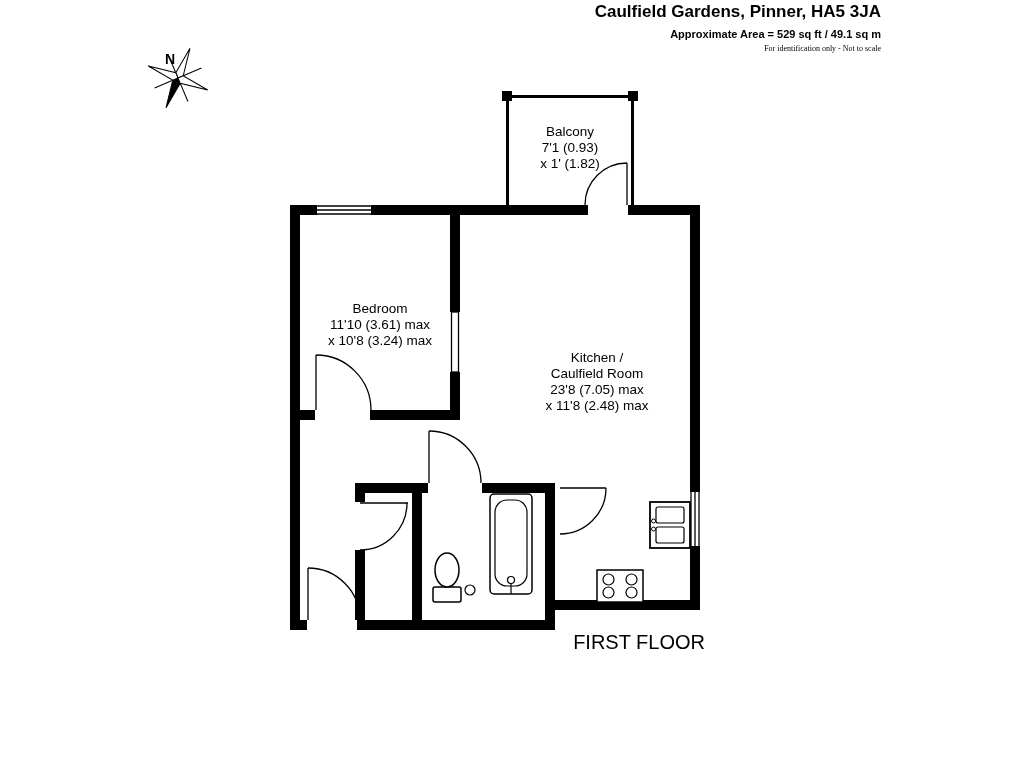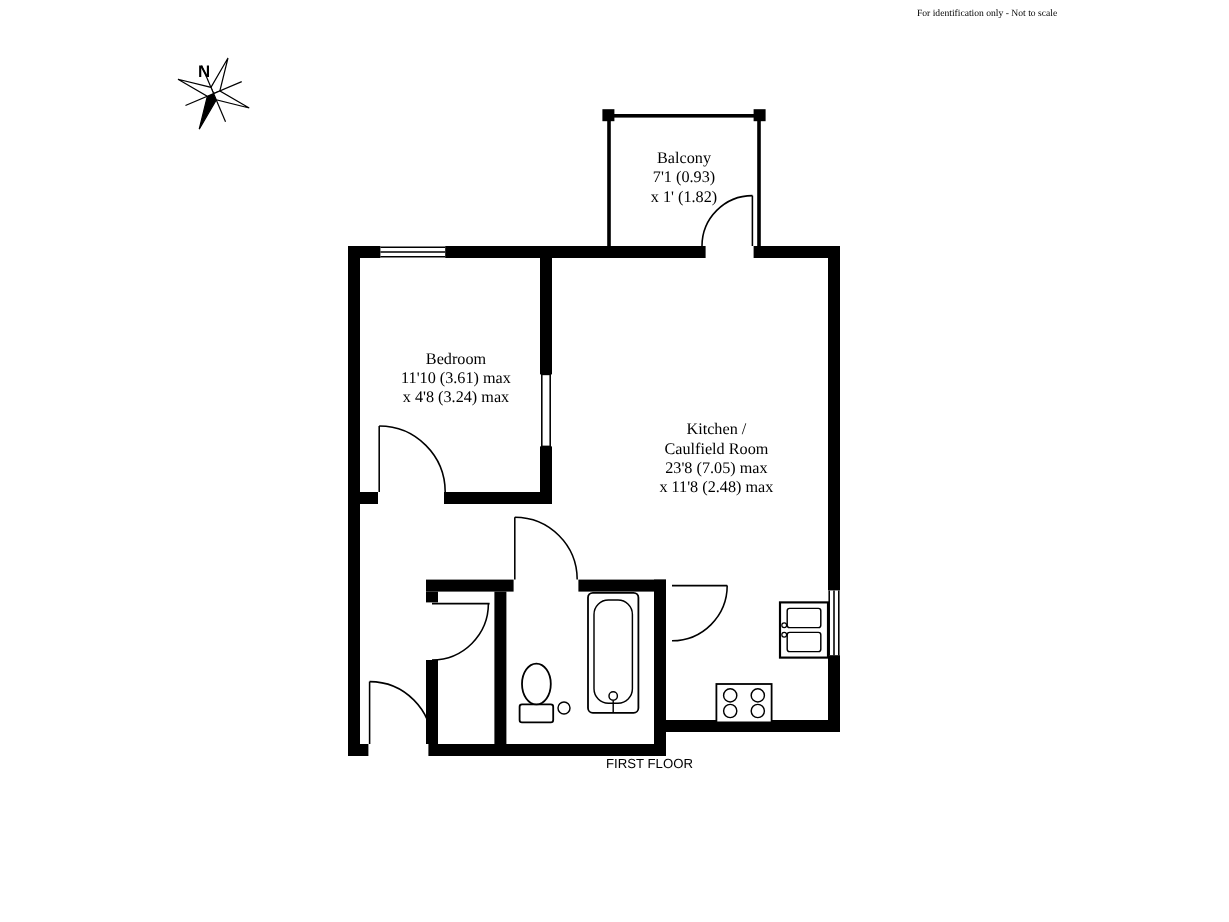--- a/index.html
+++ b/index.html
@@ -4,38 +4,40 @@
 <style>
   html,body{margin:0;padding:0;}
   body{width:1024px;height:768px;background:#fff;position:relative;overflow:hidden;
        font-family:"Liberation Sans", sans-serif;color:#000;}
   
   .header{position:absolute;top:2px;right:143px;text-align:right;}
   .header h1{margin:0;font-size:17px;line-height:20px;font-weight:bold;}
   .header .area{margin-top:6px;font-size:11px;font-weight:bold;}
   .header .disclaimer{margin-top:4px;font-size:8px;font-family:Liberation Serif, serif;}
   
-  .room-label{position:absolute;text-align:center;font-size:13.5px;line-height:16px;font-family:Liberation Serif, serif;}
+  .room-label{position:absolute;text-align:center;font-size:13.5px;line-height:16px;}
   .room-label span{display:block;}
   .balcony-label{left:510px;top:124px;width:120px;}
-  .bedroom-label{left:300px;top:291px;width:160px;}
+  .bedroom-label{left:300px;top:301px;width:160px;}
   .kitchen-label{left:517px;top:350px;width:160px;}
-  .floor-label{position:absolute;left:505px;top:631px;width:200px;text-align:left;
-               font-size:11px;}
+  .floor-label{position:absolute;left:505px;top:631px;width:200px;text-align:right;
+               font-size:20px;}
   
   .compass{position:absolute;left:143px;top:40px;width:70px;height:70px;}
   
   .footer{position:absolute;left:0;bottom:0;width:1024px;height:34px;}
   svg{display:block;}
   .plan-svg{position:absolute;left:0;top:0;}
 </style>
 </head>
 <body>
 
 <div class="header">
+  <h1>Caulfield Gardens, Pinner, HA5 3JA</h1>
+  <div class="area">Approximate Area = 529 sq ft / 49.1 sq m</div>
   <div class="disclaimer">For identification only - Not to scale</div>
 </div>
 
 <div class="compass">
   <svg width="70" height="70" viewBox="0 0 70 70">
     <g transform="rotate(22 35 38)" stroke="#000" stroke-width="1">
       <line x1="17" y1="20" x2="53" y2="56"></line>
       <line x1="53" y1="20" x2="17" y2="56"></line>
       <polygon points="35,6 39,34 35,38 31,34" fill="#fff"></polygon>
       <polygon points="35,70 39,42 35,38 31,42" fill="#000"></polygon>
@@ -147,21 +149,21 @@
 
 <div class="room-label balcony-label">
   <span>Balcony</span>
   <span>7'1 (0.93)</span>
   <span>x 1' (1.82)</span>
 </div>
 
 <div class="room-label bedroom-label">
   <span>Bedroom</span>
   <span>11'10 (3.61) max</span>
-  <span>x 4'8 (3.24) max</span>
+  <span>x 10'8 (3.24) max</span>
 </div>
 
 <div class="room-label kitchen-label">
   <span>Kitchen /</span>
   <span>Caulfield Room</span>
   <span>23'8 (7.05) max</span>
   <span>x 11'8 (2.48) max</span>
 </div>
 
 <div class="floor-label">FIRST FLOOR</div>

